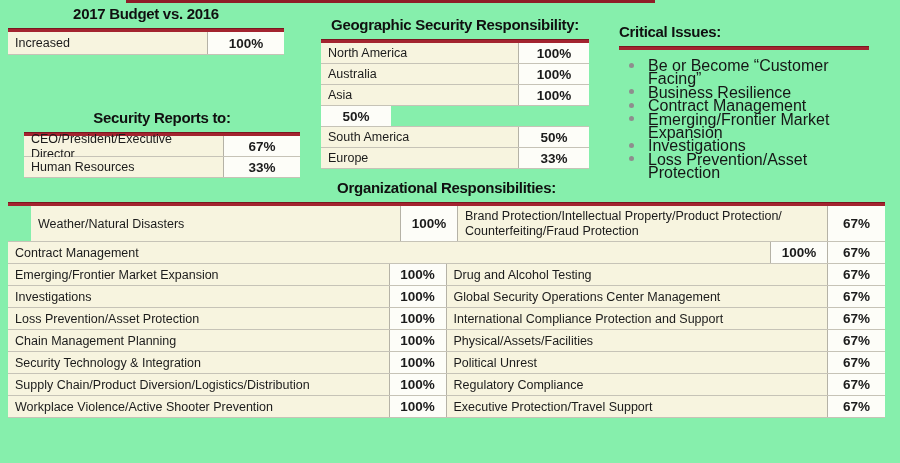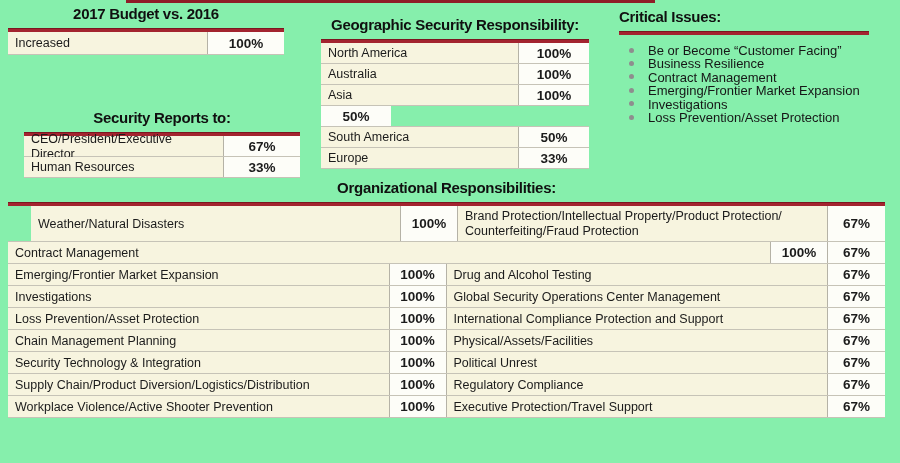--- a/index.html
+++ b/index.html
@@ -26,21 +26,21 @@
     background:#fdfdf8;font-weight:700;font-size:13.5px;
     display:flex;align-items:center;justify-content:center;
   }
   .small-tbl .row{height:20px;}
   .budget-tbl .row{height:22px;}
   .small-tbl .cell-pct,.budget-tbl .cell-pct{width:76px;}
   .geo-tbl .cell-pct{width:70px;}
   
   .issues{list-style:none;margin:9px 0 0 0;padding:0;}
   .issues li{
-    position:relative;font-size:13px;line-height:13.4px;padding-left:29px;
+    position:relative;font-size:16px;line-height:13.4px;padding-left:29px;
     color:#161616;
   }
   .issues li .bullet{
     position:absolute;left:10px;top:3.5px;width:5px;height:5px;border-radius:50%;
     background:#8e8e8e;
   }
   
   .org-row{display:flex;align-items:stretch;border-bottom:1px solid #c6c3b7;}
   .org-row .l-label{width:364px;}
   .org-row .l-pct{width:56px;border-right:1px solid #b5b2a6;}
@@ -105,21 +105,21 @@
         <div class="cell-label">South America</div>
         <div class="cell-pct">50%</div>
       </div>
       <div class="row">
         <div class="cell-label">Europe</div>
         <div class="cell-pct">33%</div>
       </div>
     </div>
   </div>
 
-  <div class="section" style="left:619px;top:7px;width:250px;">
+  <div class="section" style="left:619px;top:22px;width:250px;">
     <div class="sec-title">Critical Issues:</div>
     <div class="red-rule"></div>
     <ul class="issues">
       <li><span class="bullet"></span><span>Be or Become “Customer Facing”</span></li>
       <li><span class="bullet"></span><span>Business Resilience</span></li>
       <li><span class="bullet"></span><span>Contract Management</span></li>
       <li><span class="bullet"></span><span>Emerging/Frontier Market Expansion</span></li>
       <li><span class="bullet"></span><span>Investigations</span></li>
       <li><span class="bullet"></span><span>Loss Prevention/Asset Protection</span></li>
     </ul>

